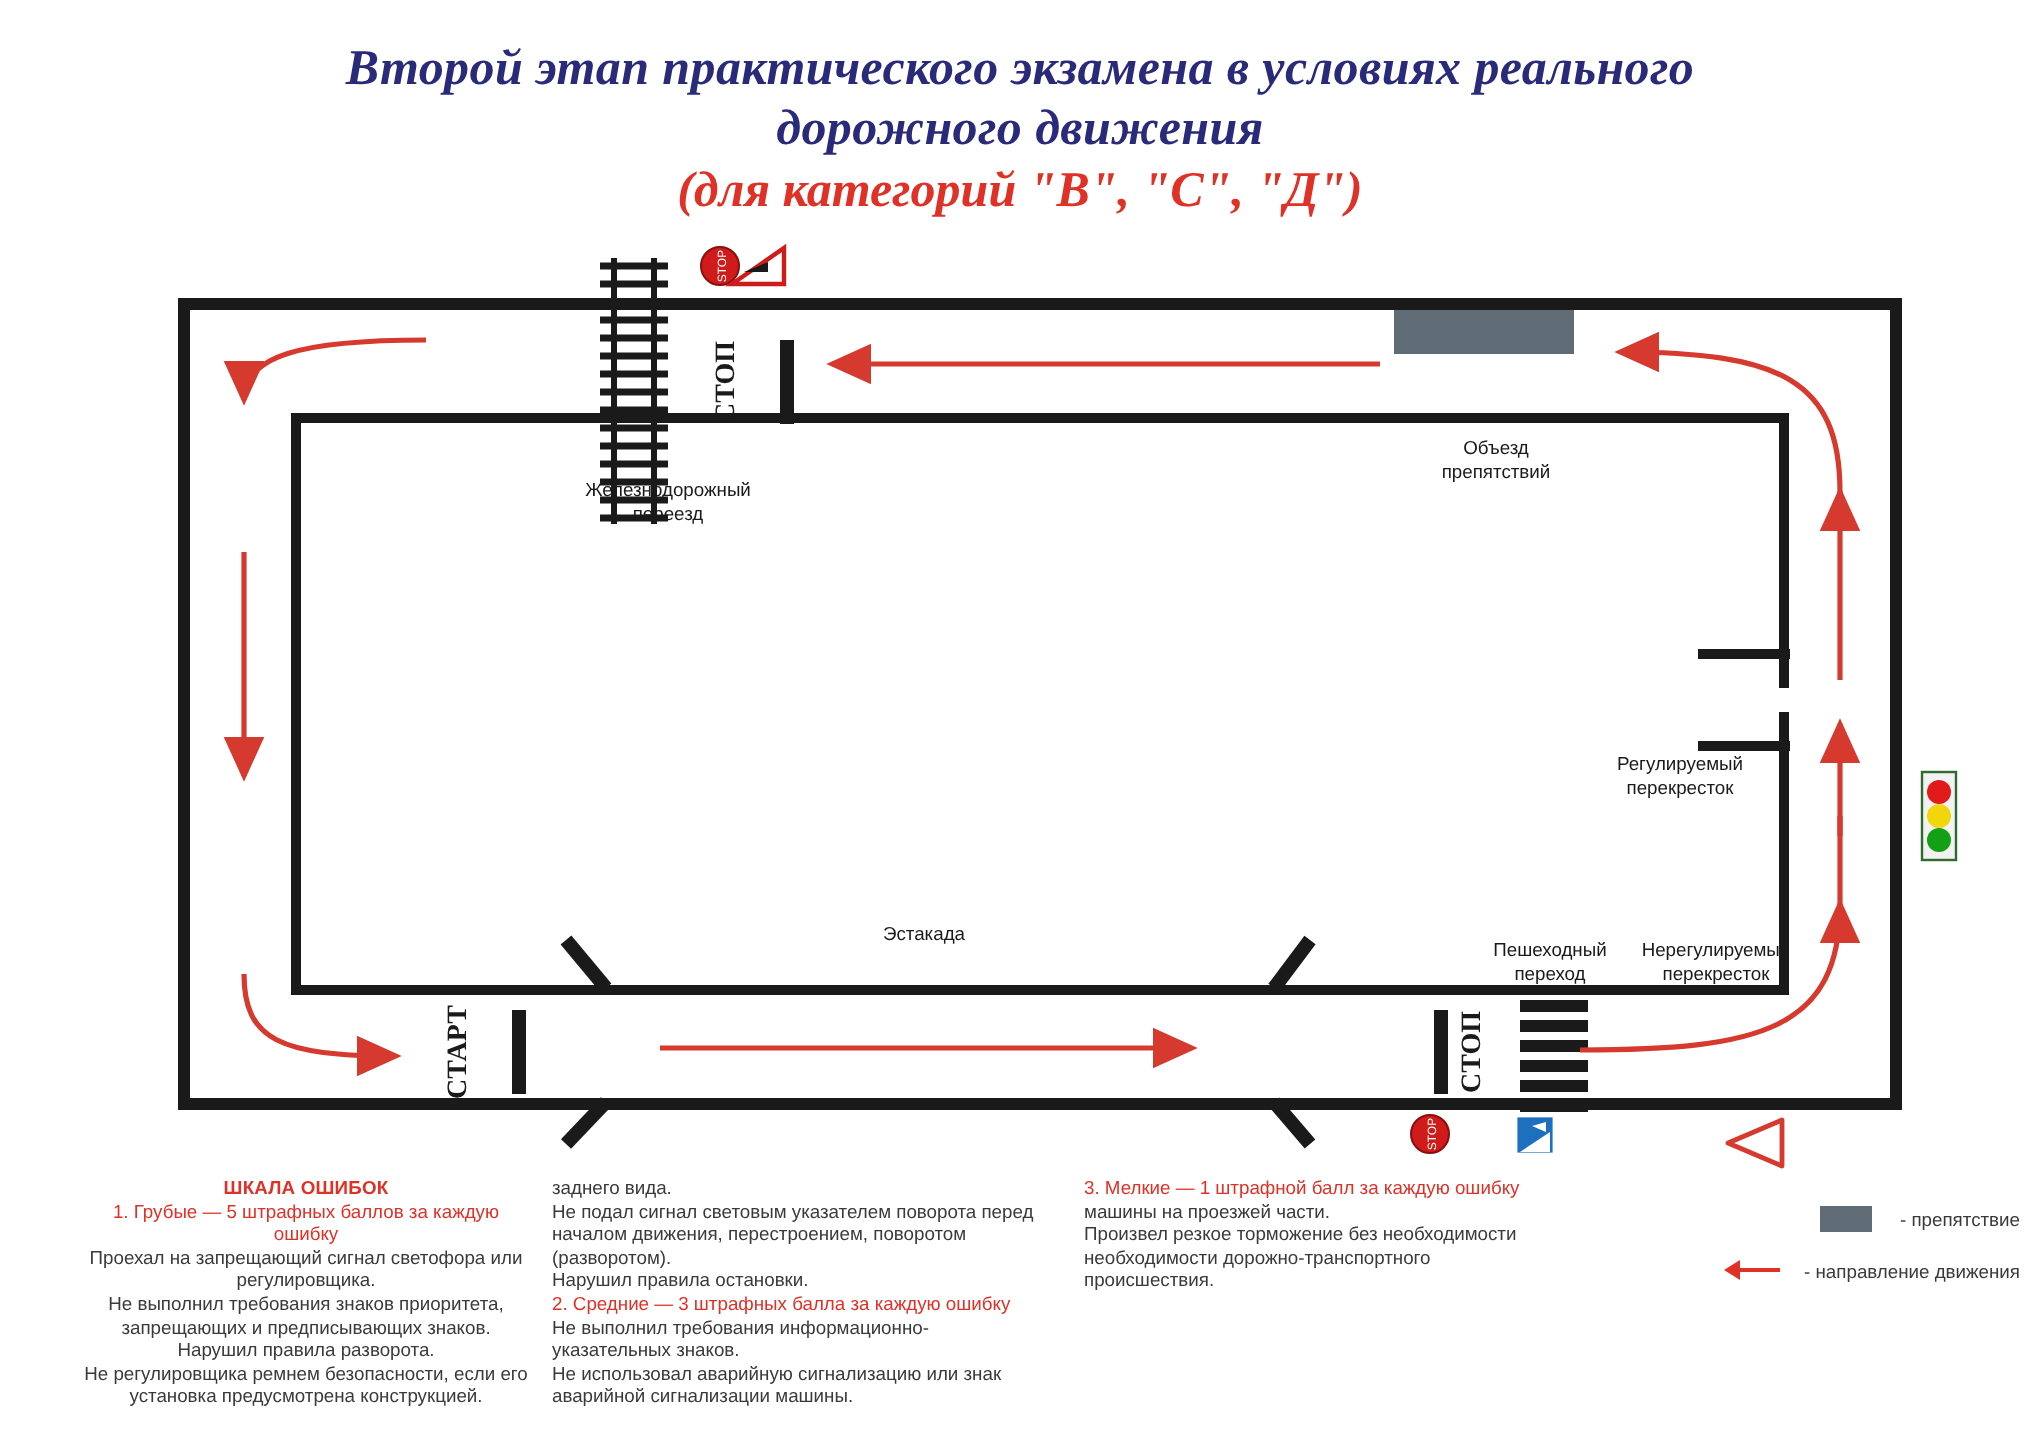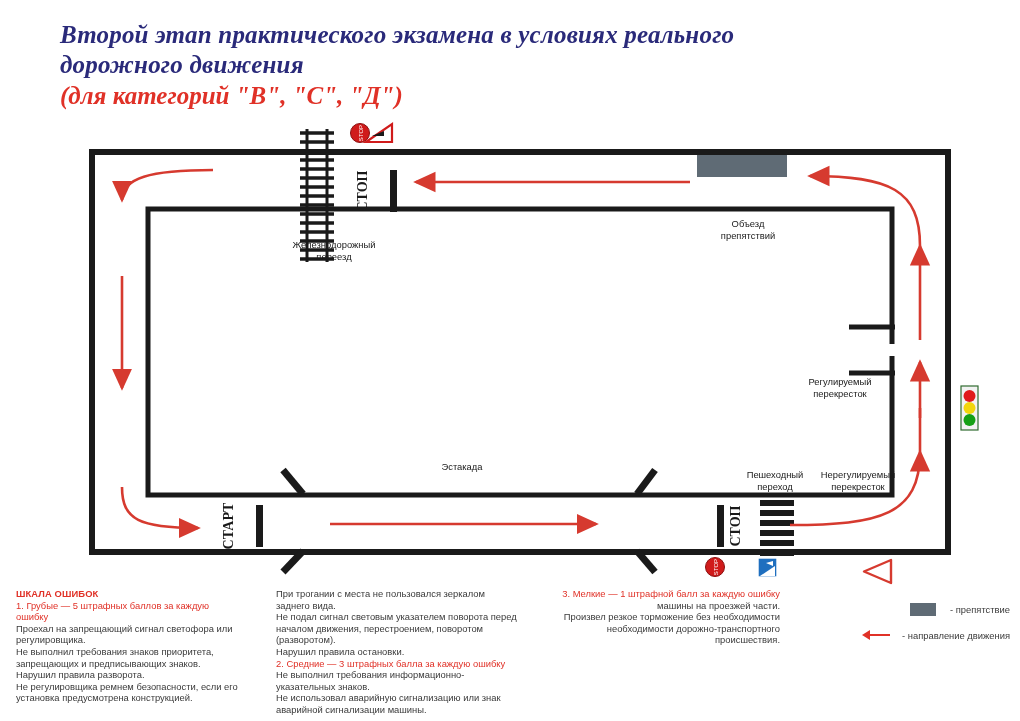--- a/index.html
+++ b/index.html
@@ -20,20 +20,21 @@
     width: 1020px;
     height: 721px;
   }
 
   
   #title-block {
     position: absolute;
     left: 60px;
     top: 20px;
     width: 900px;
+    text-align: center;
   }
   .title-line {
     font-family: "Liberation Serif", serif;
     font-style: italic;
     font-weight: bold;
     font-size: 25px;
     line-height: 30px;
     color: #2a2a7a;
     letter-spacing: 0.2px;
   }
@@ -57,23 +58,23 @@
   #diagram svg { display: block; }
 
   
   .text-col {
     position: absolute;
     font-family: "Liberation Sans", sans-serif;
     font-size: 9.4px;
     line-height: 11.6px;
     color: #3a3a3a;
   }
-  .col-a { left: 16px; top: 588px; width: 242px; }
+  .col-a { left: 32px; top: 588px; width: 242px; text-align: center; }
   .col-b { left: 276px; top: 588px; width: 258px; }
-  .col-c { left: 510px; top: 588px; width: 270px; text-align: right; }
+  .col-c { left: 542px; top: 588px; width: 270px; }
   .t-head {
     color: #e03127;
     font-weight: bold;
     letter-spacing: 0.1px;
   }
   .t-red {
     color: #e03127;
   }
   .t-line { display: block; }
 
@@ -308,21 +309,20 @@
     <span class="t-line">Проехал на запрещающий сигнал светофора или</span>
     <span class="t-line">регулировщика.</span>
     <span class="t-line">Не выполнил требования знаков приоритета,</span>
     <span class="t-line">запрещающих и предписывающих знаков.</span>
     <span class="t-line">Нарушил правила разворота.</span>
     <span class="t-line">Не регулировщика ремнем безопасности, если его</span>
     <span class="t-line">установка предусмотрена конструкцией.</span>
   </div>
 
   <div class="text-col col-b">
-    <span class="t-line">При трогании с места не пользовался зеркалом</span>
     <span class="t-line">заднего вида.</span>
     <span class="t-line">Не подал сигнал световым указателем поворота перед</span>
     <span class="t-line">началом движения, перестроением, поворотом</span>
     <span class="t-line">(разворотом).</span>
     <span class="t-line">Нарушил правила остановки.</span>
     <span class="t-line t-red">2.      Средние — 3 штрафных балла за каждую ошибку</span>
     <span class="t-line">Не выполнил требования информационно-</span>
     <span class="t-line">указательных знаков.</span>
     <span class="t-line">Не использовал аварийную сигнализацию или знак</span>
     <span class="t-line">аварийной сигнализации машины.</span>

